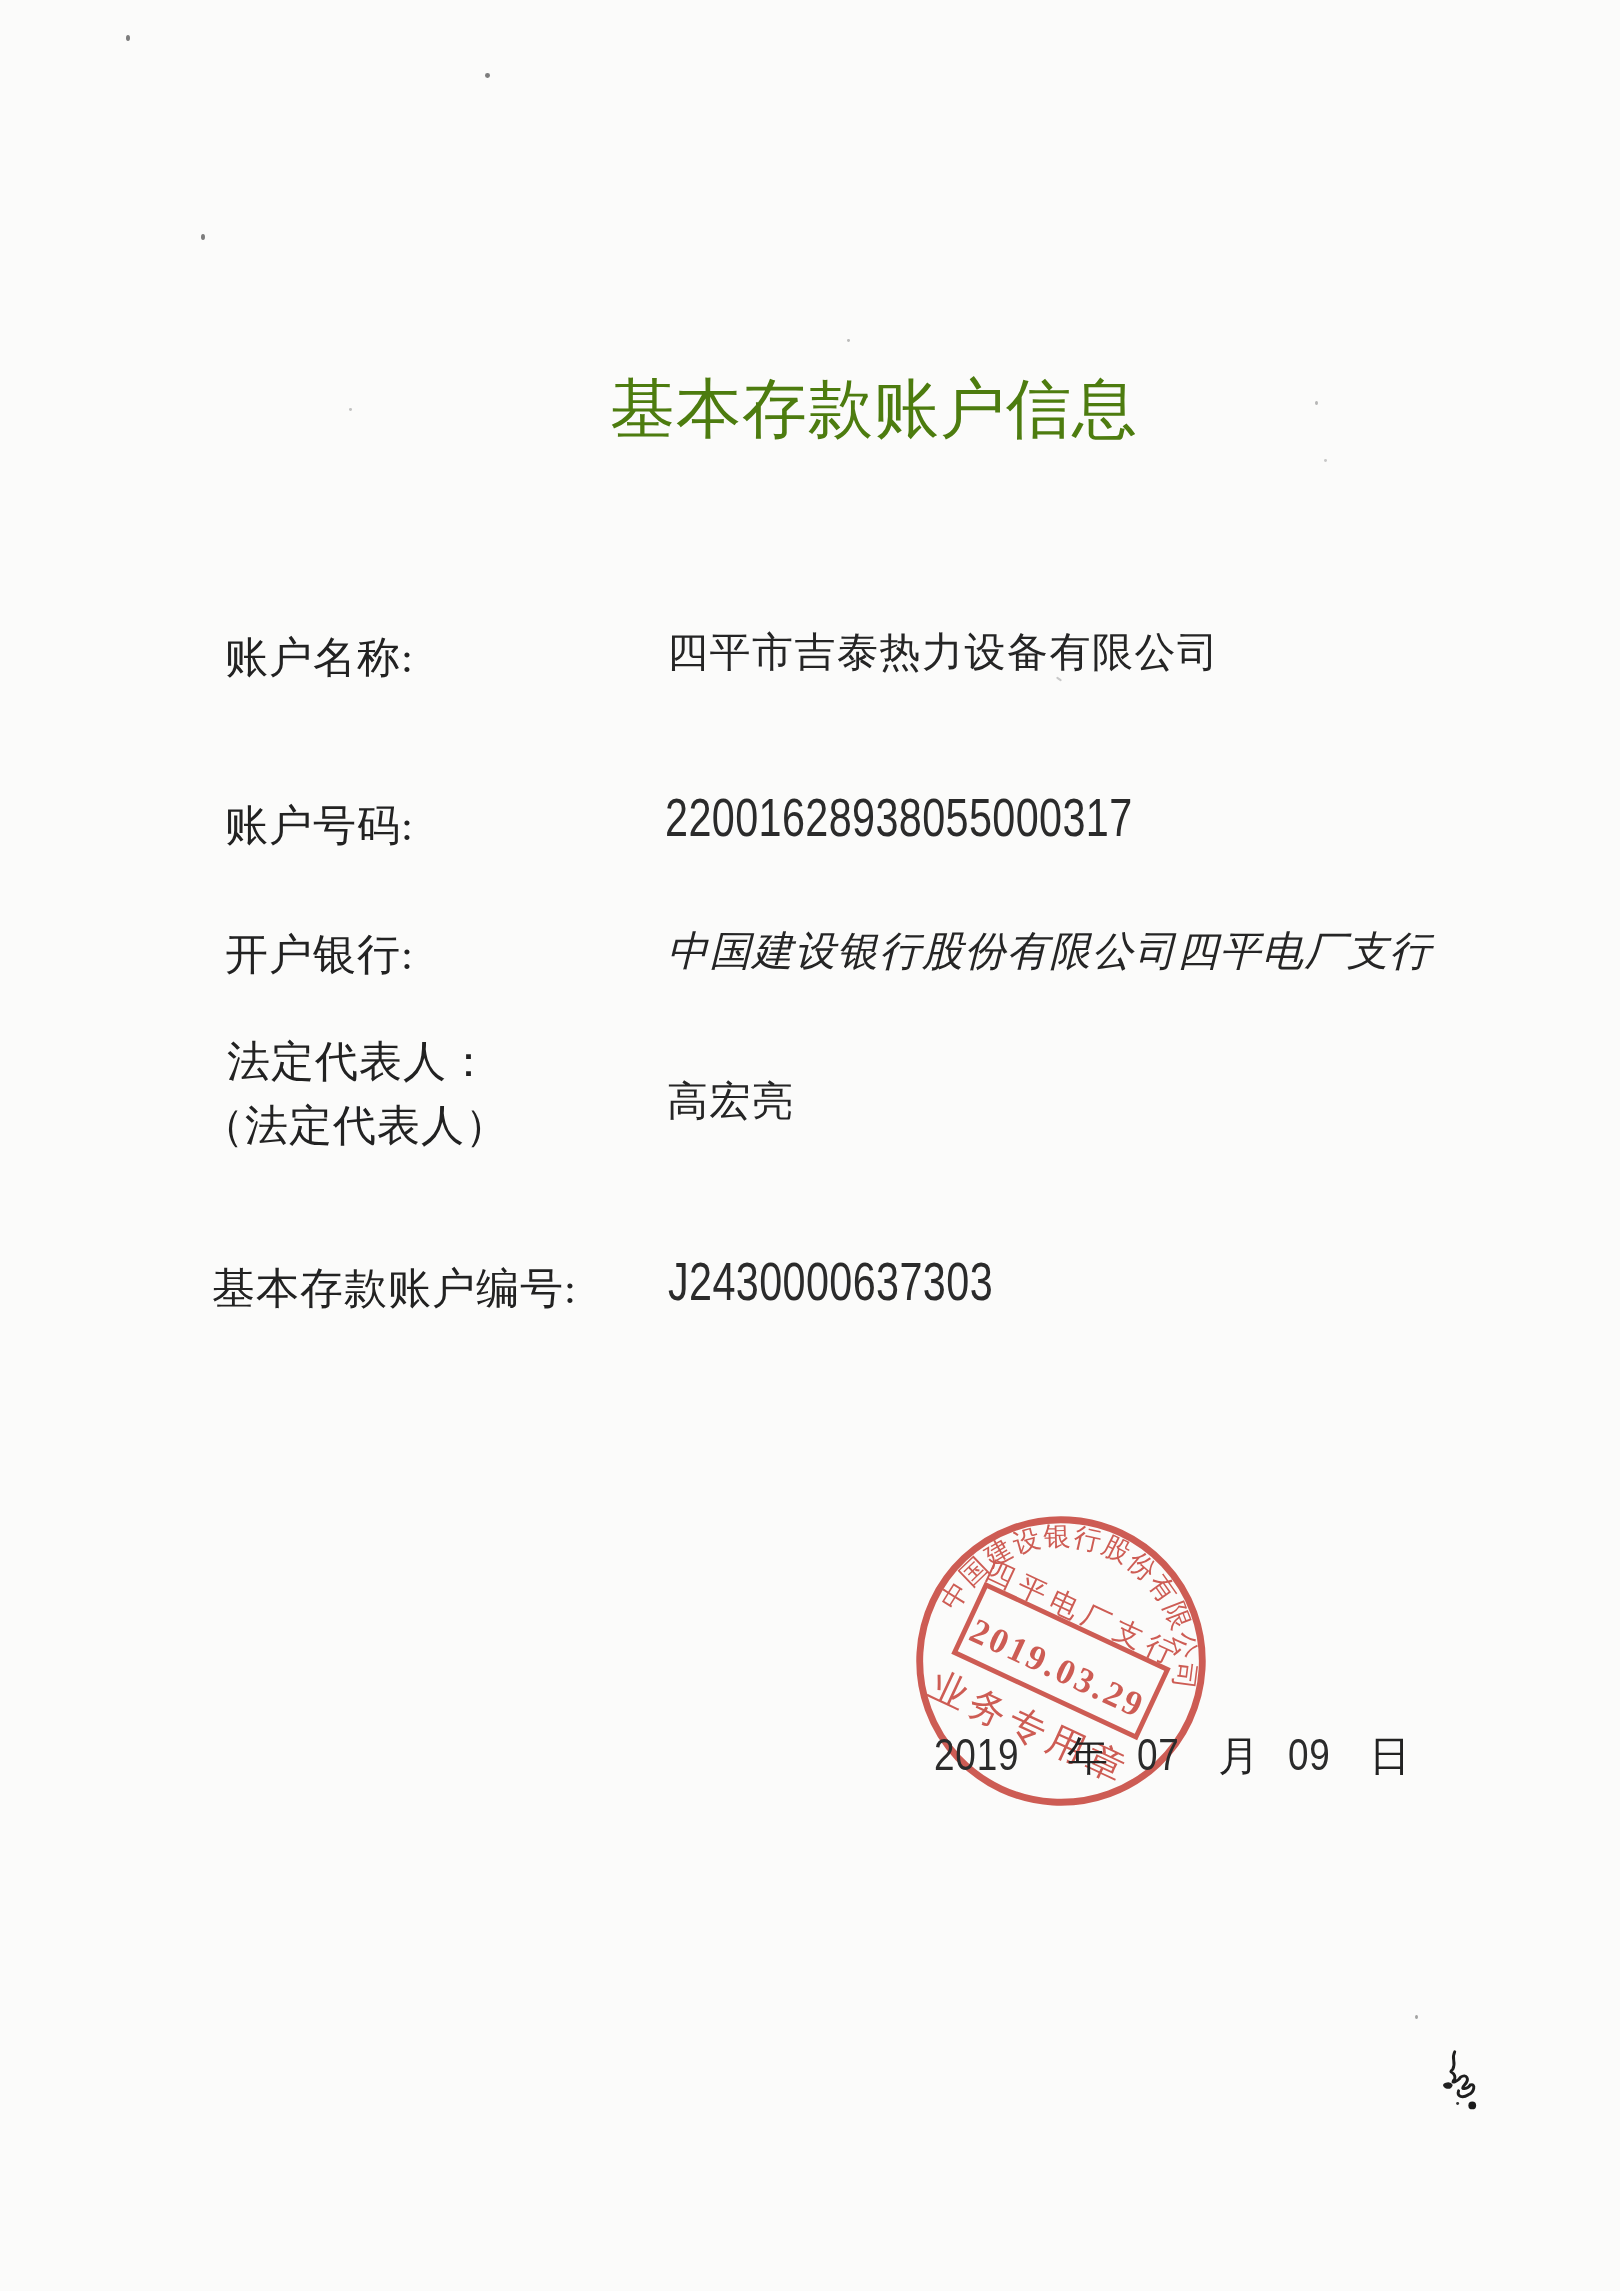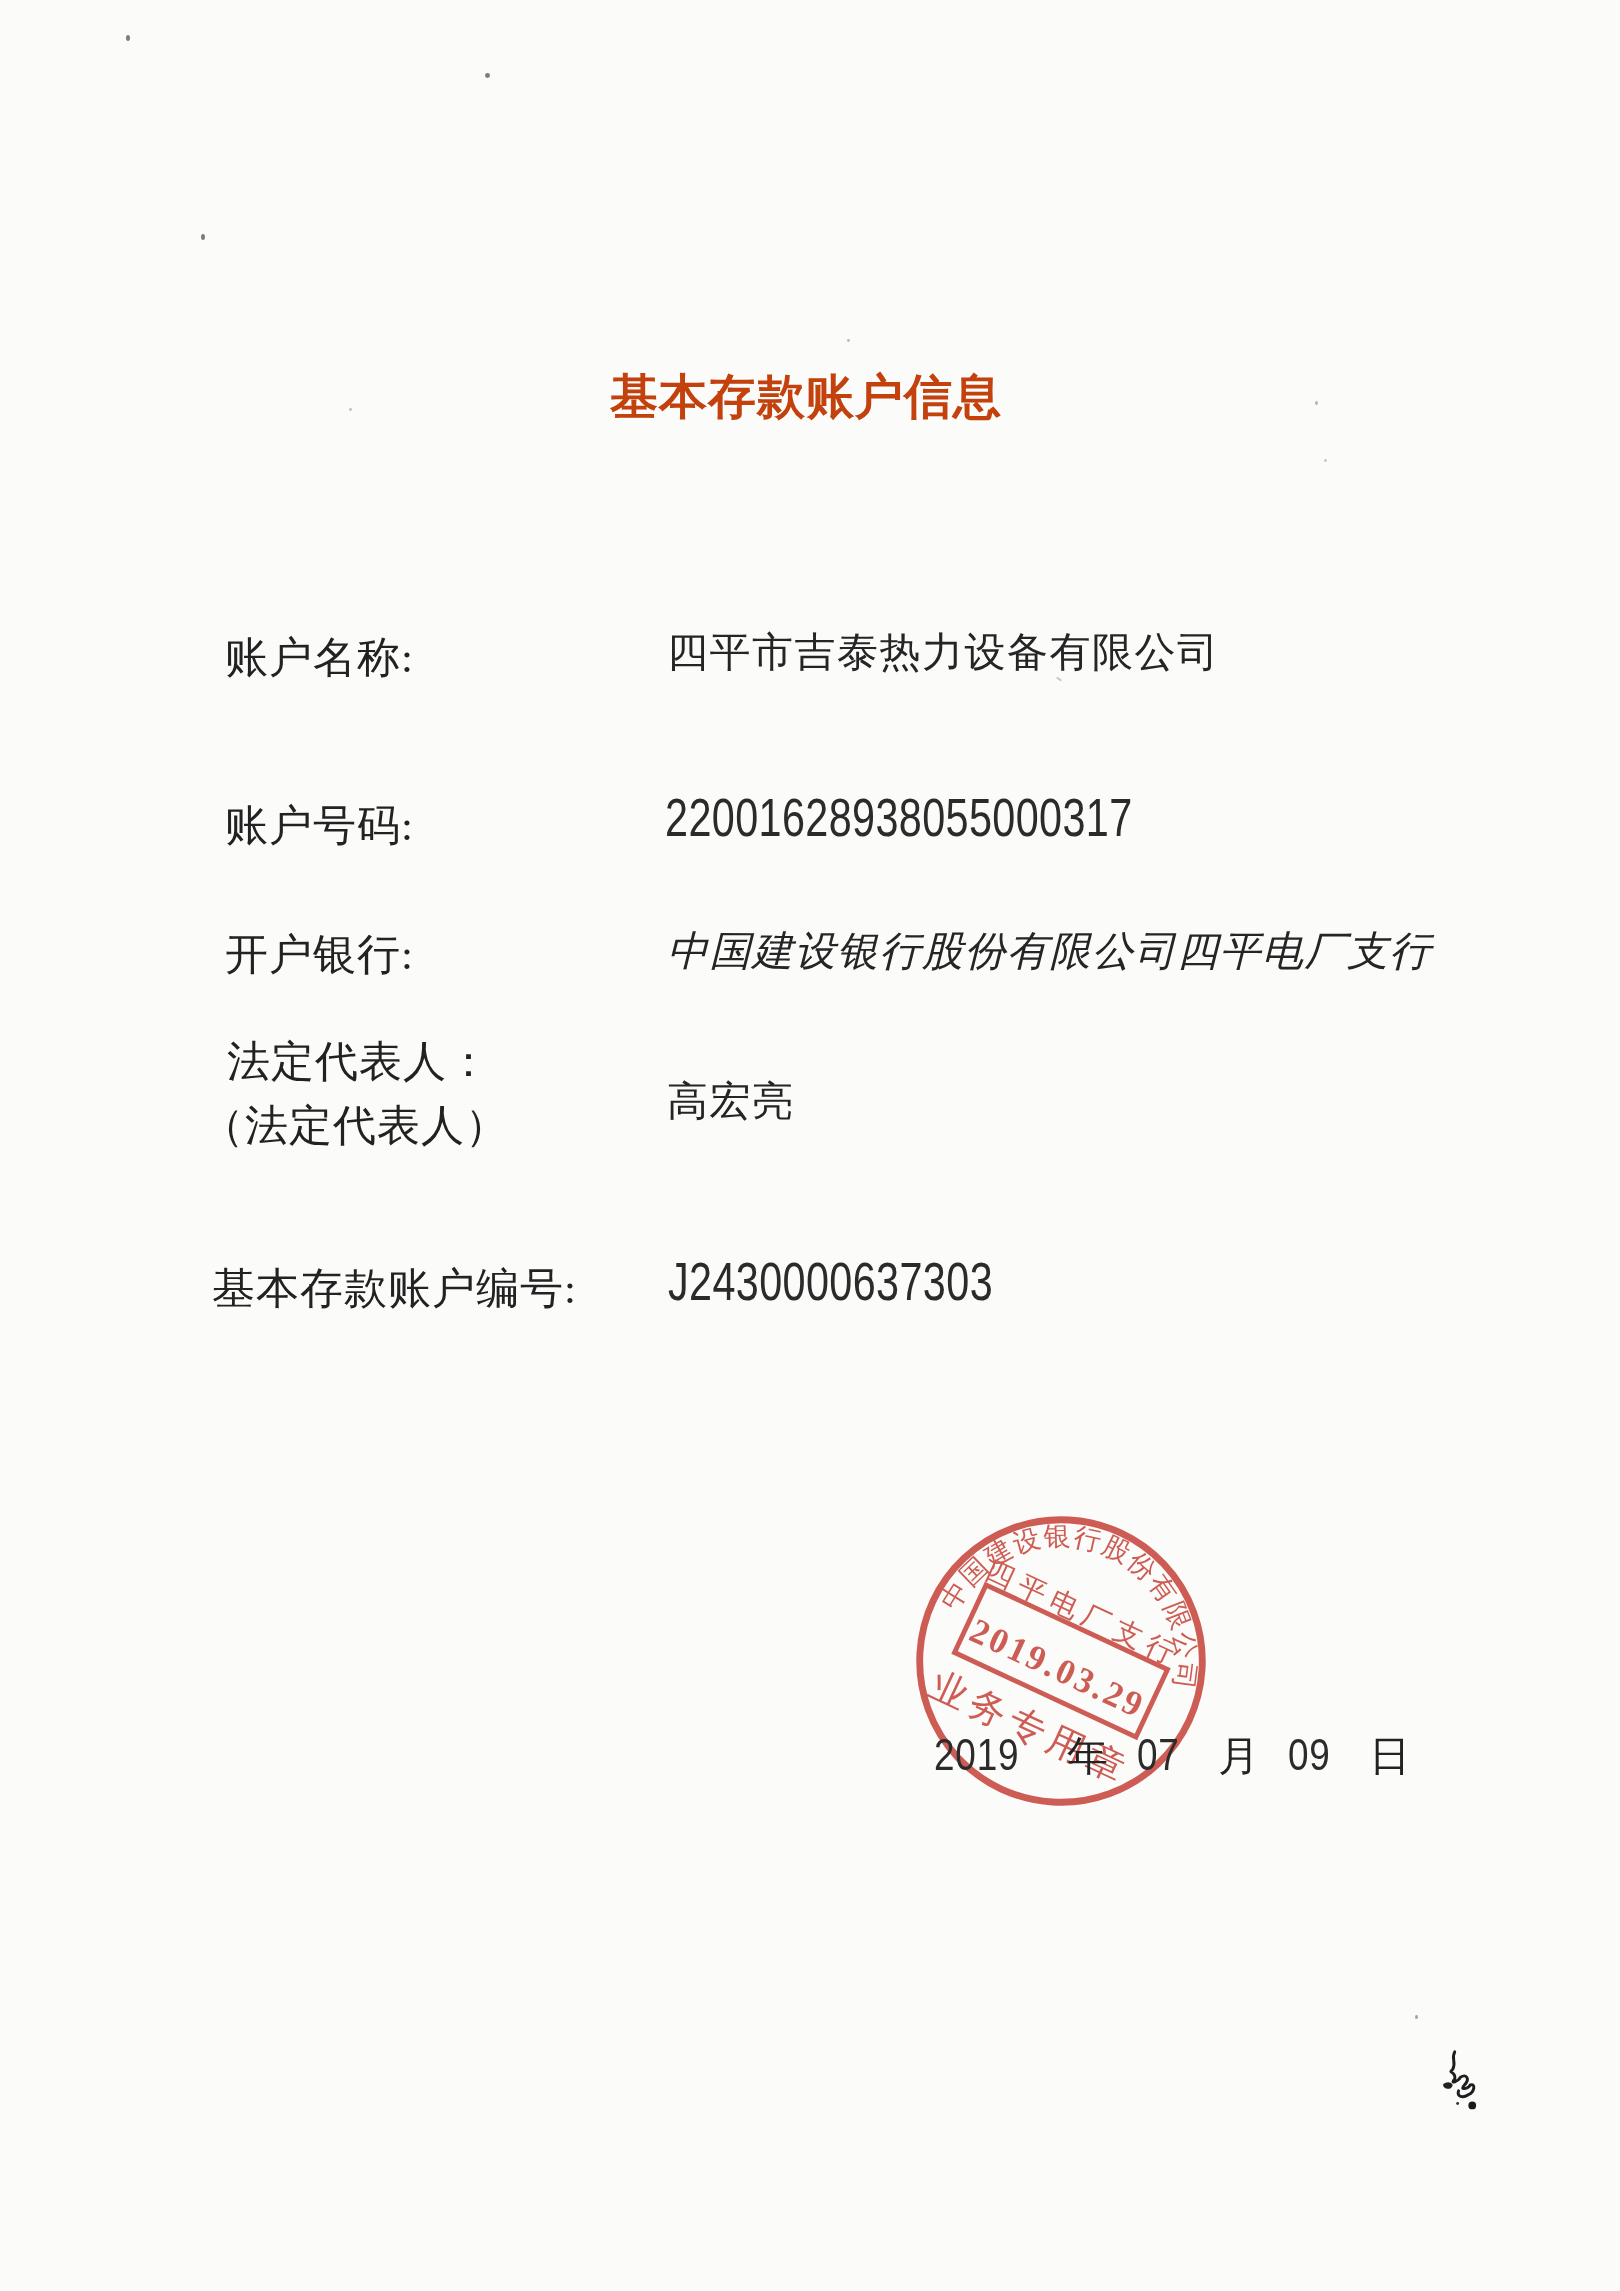--- a/index.html
+++ b/index.html
@@ -6,22 +6,22 @@
   .page{
     position:relative;
     width:1620px;height:2292px;
     background:#fbfbfa;
     overflow:hidden;
     font-family:"Liberation Serif", serif;
     color:#1c1c1c;
   }
   .abs{position:absolute;white-space:nowrap;}
   .title{
-    font-size:48px;font-weight:700;letter-spacing:1px;
-    color:#c2410c;
+    font-size:65px;font-weight:400;letter-spacing:1px;
+    color:#4d7c0f;
   }
   .lab{font-size:43px;letter-spacing:1px;color:#222;}
   .val-cjk{font-size:41px;letter-spacing:1.5px;color:#252525;}
   .val-num{
     font-family:"Liberation Sans", sans-serif;
     font-size:53px;color:#2b2b2b;
     display:inline-block;transform:scaleX(0.78);transform-origin:0 50%;
     letter-spacing:0.5px;
   }
   .date-line{display:flex;align-items:baseline;gap:29px;justify-content:flex-end;}

